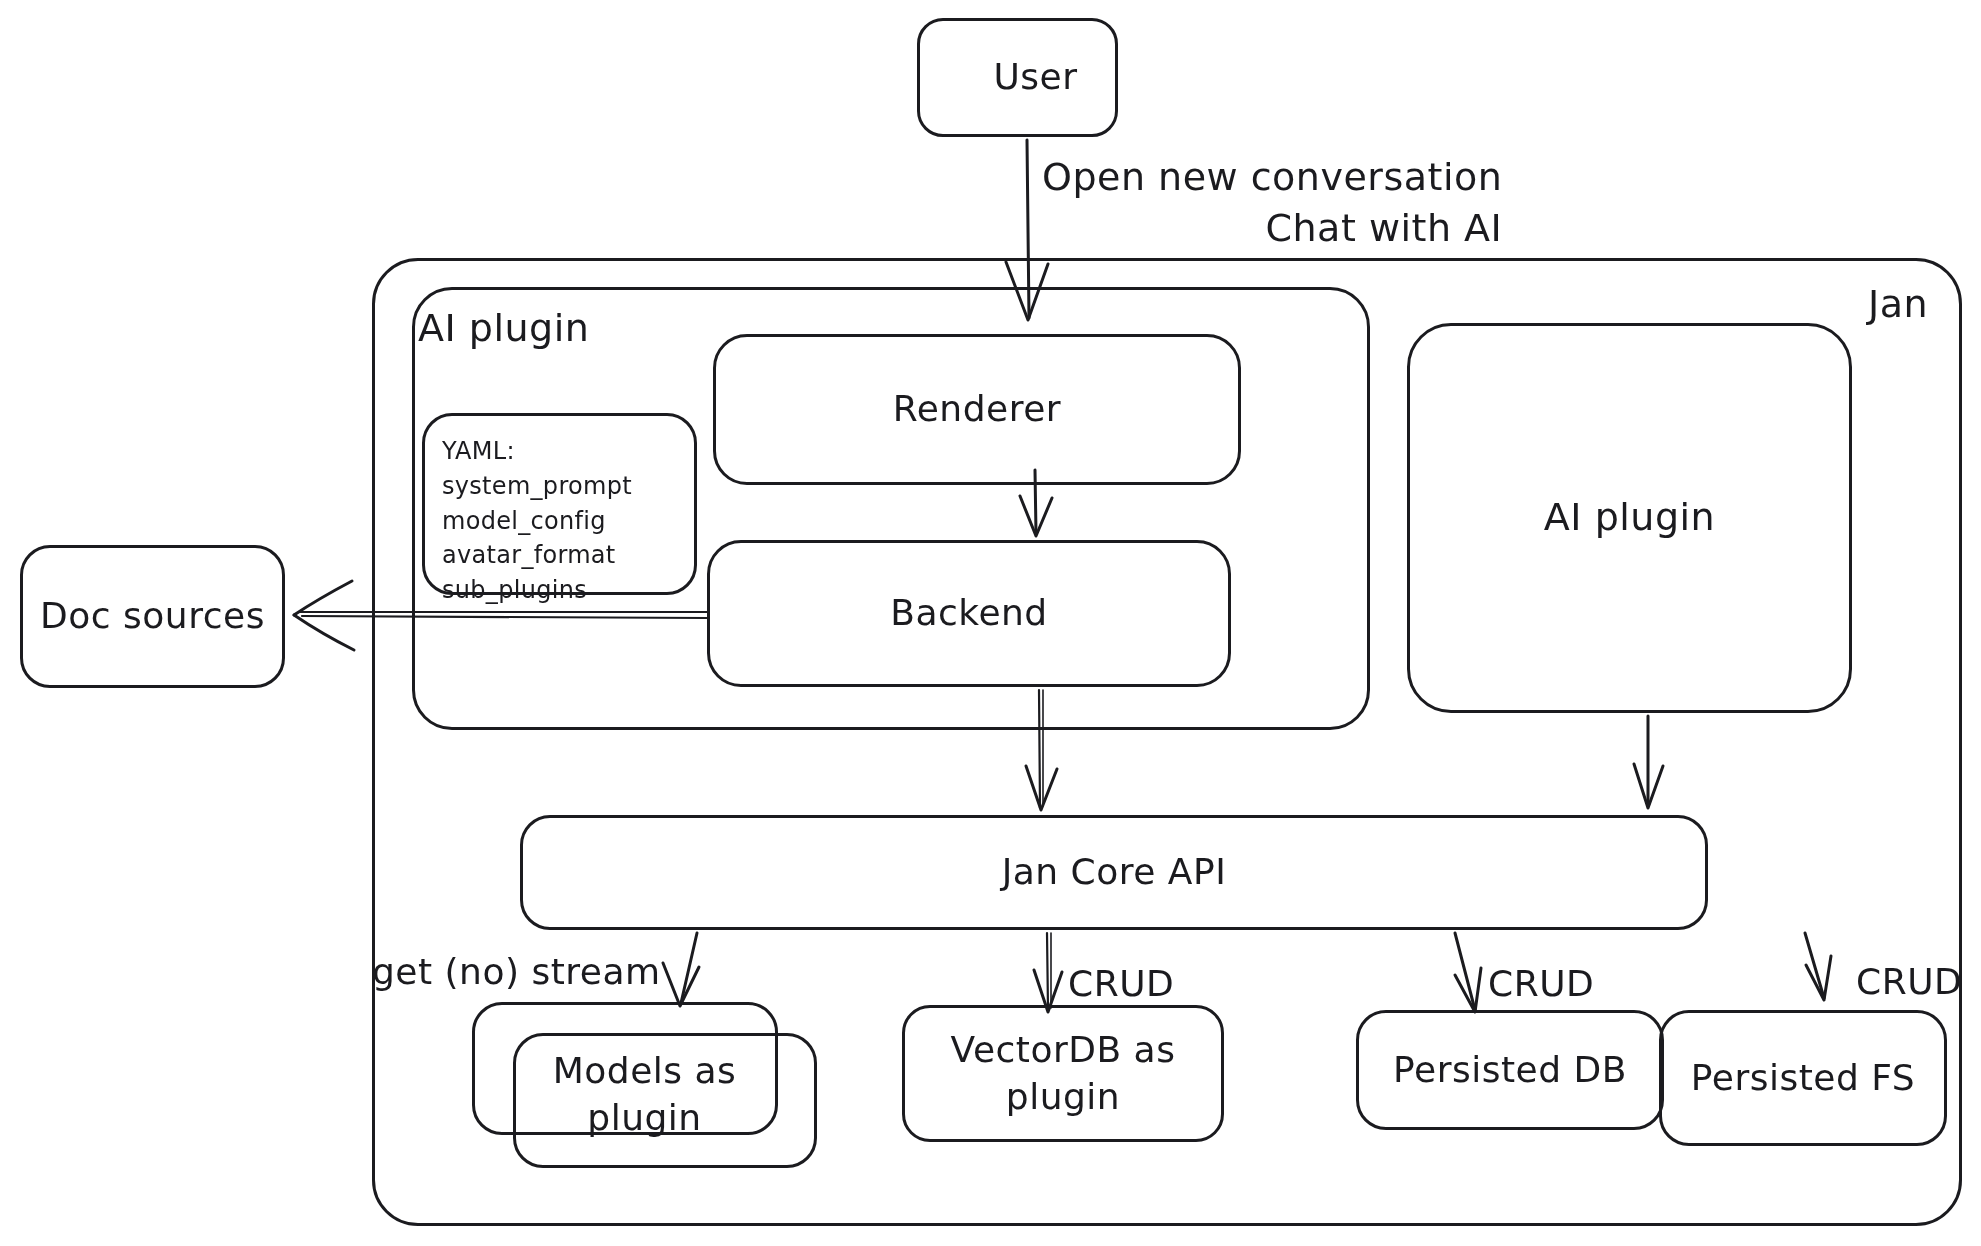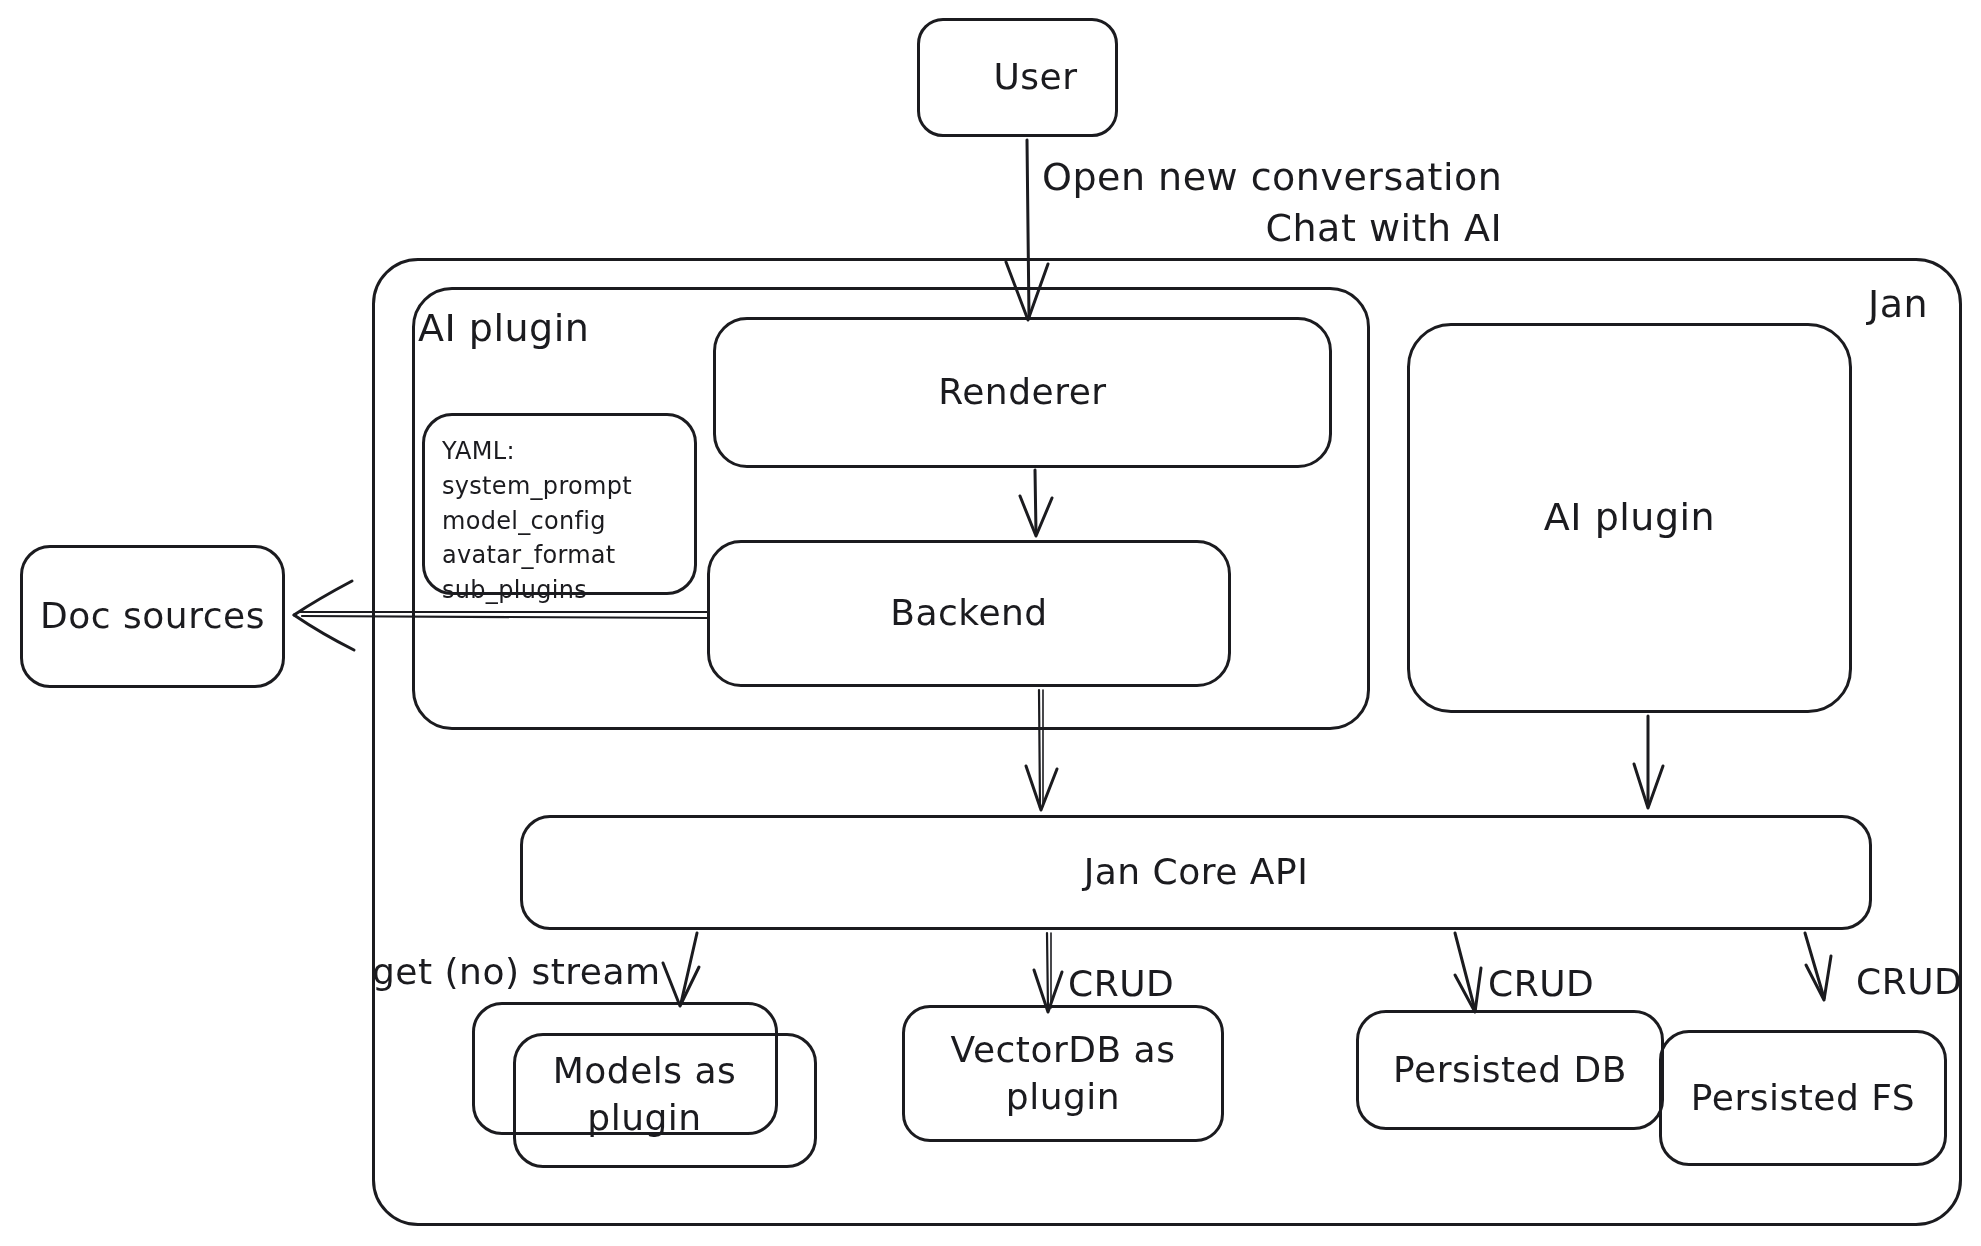--- a/index.html
+++ b/index.html
@@ -68,21 +68,21 @@
   <div class="shape" style="left:412px; top:287px; width:958px; height:443px; border-radius:40px;"></div>
   <div class="corner-label" style="left:418px; top:306px;">AI plugin</div>
 
   <div class="shape node" style="left:917px; top:18px; width:201px; height:119px; border-radius:26px;padding-left:36px;">
     <span class="node-label">User</span>
   </div>
 
   <div class="edge-label" style="left:1042px; top:152px; font-size:38px;text-align:right;">Open new conversation
 Chat with AI</div>
 
-  <div class="shape node" style="left:713px; top:317px; width:619px; height:151px; border-radius:34px;">
+  <div class="shape node" style="left:713px; top:334px; width:528px; height:151px; border-radius:34px;">
     <span class="node-label">Renderer</span>
   </div>
 
   <div class="shape" style="left:422px; top:413px; width:275px; height:182px; border-radius:30px;"></div>
   <div class="note-text" style="left:442px; top:434px;">YAML:
 system_prompt
 model_config
 avatar_format
 sub_plugins</div>
 
@@ -91,41 +91,41 @@
   </div>
 
   <div class="shape node" style="left:20px; top:545px; width:265px; height:143px; border-radius:30px;">
     <span class="node-label">Doc sources</span>
   </div>
 
   <div class="shape node" style="left:1407px; top:323px; width:445px; height:390px; border-radius:44px;">
     <span class="node-label" style="font-size:38px;">AI plugin</span>
   </div>
 
-  <div class="shape node" style="left:520px; top:815px; width:1352px; height:115px; border-radius:30px;">
+  <div class="shape node" style="left:520px; top:815px; width:1188px; height:115px; border-radius:30px;">
     <span class="node-label">Jan Core API</span>
   </div>
 
   <div class="edge-label" style="left:372px; top:948px;">get (no) stream</div>
 
   <div class="shape" style="left:472px; top:1002px; width:306px; height:133px; border-radius:30px;"></div>
   <div class="shape" style="left:513px; top:1033px; width:304px; height:135px; border-radius:30px;"></div>
   <div class="edge-label" style="left:472px; top:1048px; width:345px; text-align:center; line-height:1.3;">Models as
 plugin</div>
 
   <div class="shape node" style="left:902px; top:1005px; width:322px; height:137px; border-radius:28px;">
     <span class="node-label">VectorDB as
 plugin</span>
   </div>
 
   <div class="shape node" style="left:1316px; top:1010px; width:308px; height:120px; border-radius:30px;margin-left:40px;">
     <span class="node-label">Persisted DB</span>
   </div>
 
-  <div class="shape node" style="left:1659px; top:1010px; width:288px; height:136px; border-radius:30px;margin-top:20px;">
+  <div class="shape node" style="left:1659px; top:1010px; width:288px; height:136px; border-radius:30px;">
     <span class="node-label">Persisted FS</span>
   </div>
 
   <div class="edge-label" style="left:1068px; top:960px;">CRUD</div>
   <div class="edge-label" style="left:1488px; top:960px;">CRUD</div>
   <div class="edge-label" style="left:1856px; top:958px;">CRUD</div>
 
   <svg class="edges" viewBox="0 0 1981 1246" fill="none" stroke="#1b1b1f" stroke-width="3" stroke-linecap="round" stroke-linejoin="round">
 
     <g>

